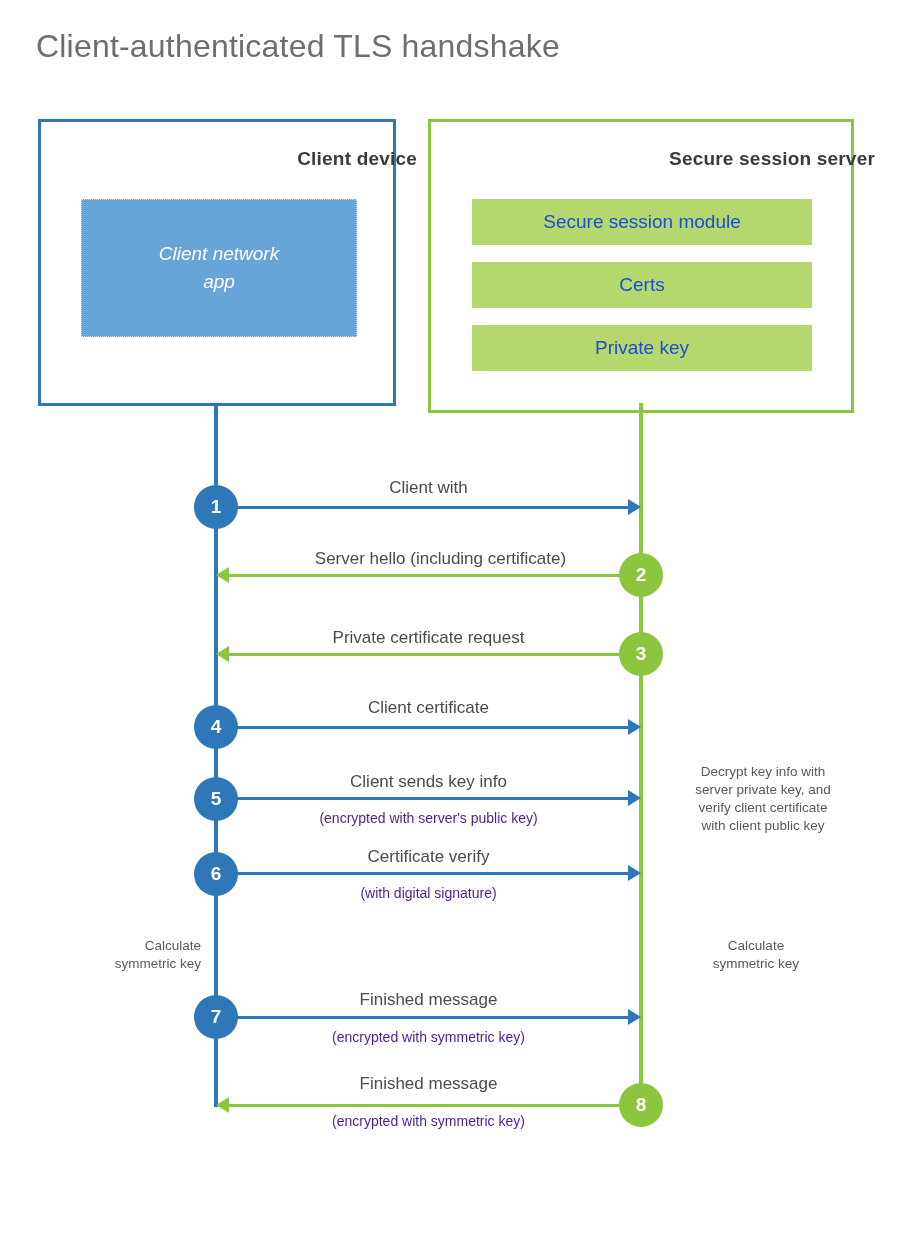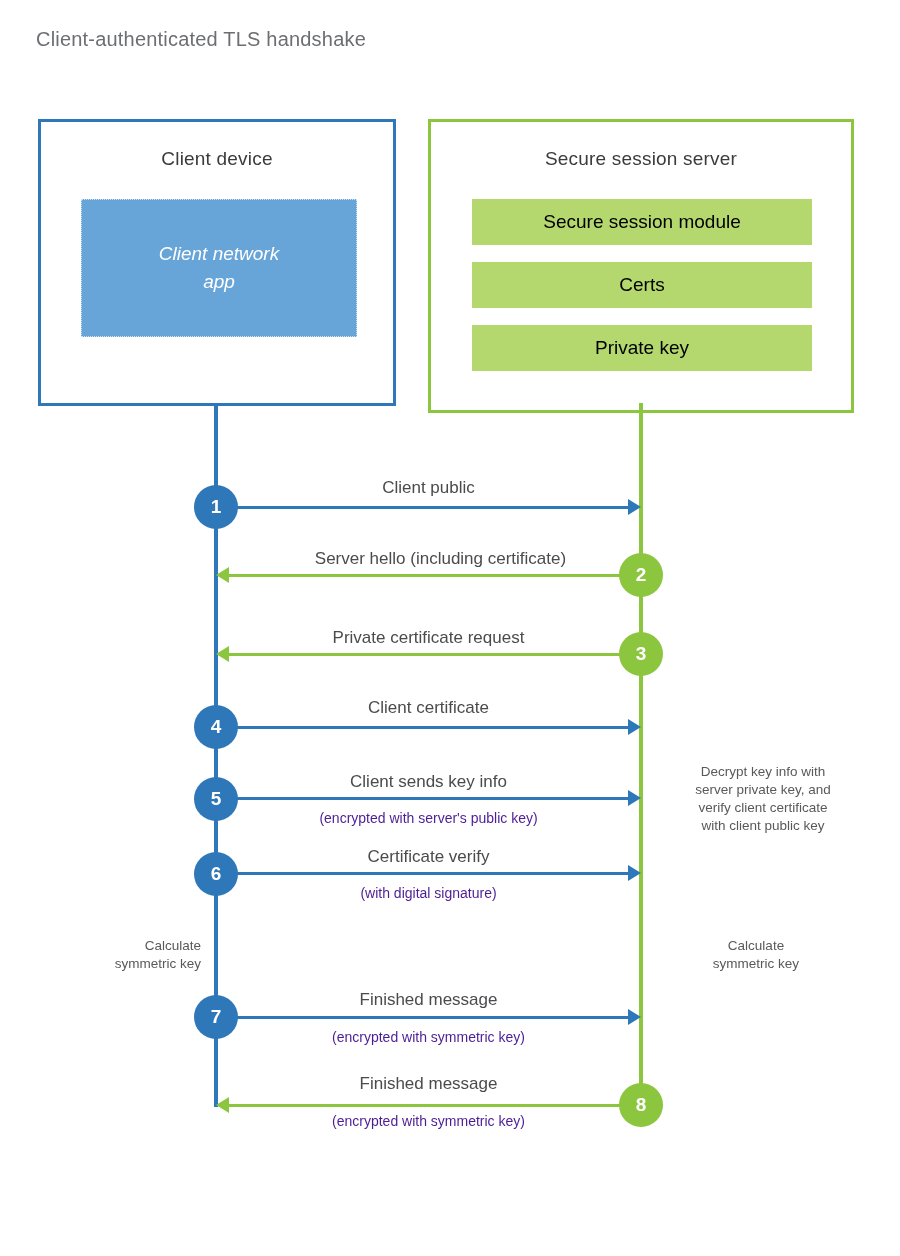--- a/index.html
+++ b/index.html
@@ -18,21 +18,21 @@
     position: relative;
     width: 900px;
     height: 1256px;
   }
   .abs { position: absolute; }
 
   
   #diagram-title {
     left: 36px;
     top: 28px;
-    font-size: 20px;
+    font-size: 32px;
     font-weight: 400;
     color: #6d6e71;
     letter-spacing: 0.2px;
     white-space: nowrap;
   }
 
   
   .participant-box {
     background: #ffffff;
     box-sizing: border-box;
@@ -46,26 +46,27 @@
   }
   #secure-session-server-box {
     left: 428px;
     top: 119px;
     width: 426px;
     height: 294px;
     border: 3px solid #8cc63e;
   }
   .participant-title {
     width: 100%;
-    text-align: center;
-    font-size: 19px;
-    font-weight: normal;
+    text-align: right;
+    font-size: 19px;
+    font-weight: bold;
     color: #3b3b3d;
     margin-top: 26px;
     letter-spacing: 0.2px;
+    padding-left: 24px;
   }
 
   
   #client-network-app {
     left: 40px;
     top: 77px;
     width: 276px;
     height: 138px;
     background: #67a4d8;
     border: 1px dotted #cfe2f3;
@@ -83,21 +84,21 @@
 
   
   .server-bar {
     left: 41px;
     width: 340px;
     height: 46px;
     background: #b5d86e;
     display: flex;
     align-items: center;
     justify-content: center;
-    color: #000000;
+    color: #1d4ed8;
     font-size: 19px;
   }
   #server-bar-0 { top: 77px; }
   #server-bar-1 { top: 140px; }
   #server-bar-2 { top: 203px; }
 
   
   #client-lifeline {
     left: 214px;
     top: 403px;
@@ -180,21 +181,21 @@
   <div class="abs participant-box" id="secure-session-server-box">
     <div class="participant-title">Secure session server</div>
     <div class="abs server-bar" id="server-bar-0">Secure session module</div>
     <div class="abs server-bar" id="server-bar-2">Private key</div>
     <div class="abs server-bar" id="server-bar-1">Certs</div>
   </div>
 
   <div class="abs" id="client-lifeline"></div>
   <div class="abs" id="server-lifeline"></div>
 
-  <div class="abs msg-label" style="left:216px; top:478px; width:425px;">Client public</div>
+  <div class="abs msg-label" style="left:216px; top:478px; width:425px;">Client with</div>
   <div class="abs msg-line to-server" style="left:216px; top:506px; width:412px;"></div>
   <div class="abs arrowhead right" style="left:628px; top:499px;"></div>
   <div class="abs step-badge blue" style="left:194px; top:485px;">1</div>
 
   <div class="abs msg-label" style="left:228px; top:549px; width:425px;">Server hello (including certificate)</div>
   <div class="abs msg-line to-client" style="left:229px; top:574px; width:412px;"></div>
   <div class="abs arrowhead left" style="left:216px; top:567px;"></div>
   <div class="abs step-badge green" style="left:619px; top:553px;">2</div>
 
   <div class="abs msg-label" style="left:216px; top:628px; width:425px;">Private certificate request</div>

